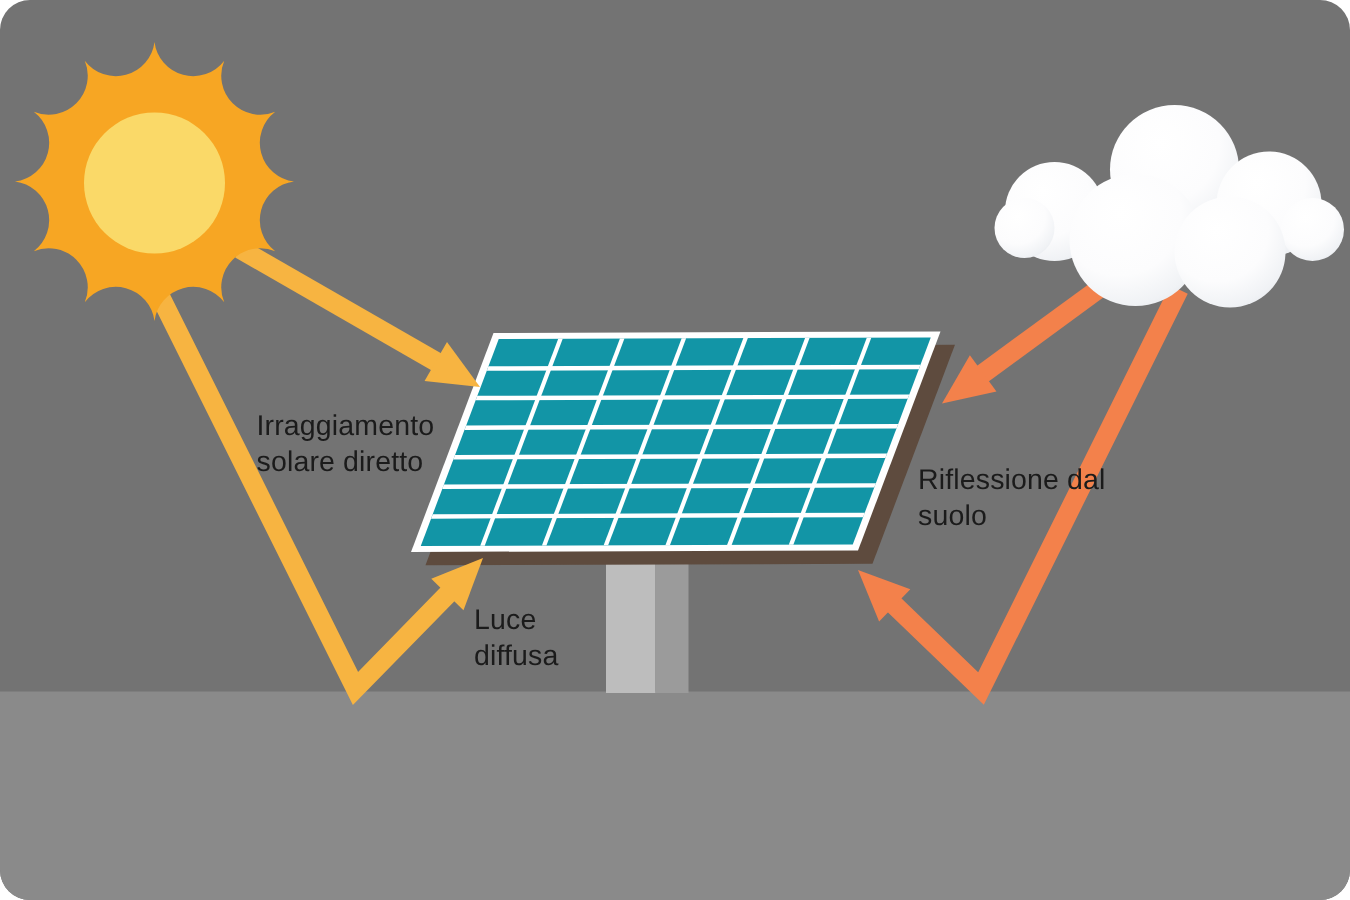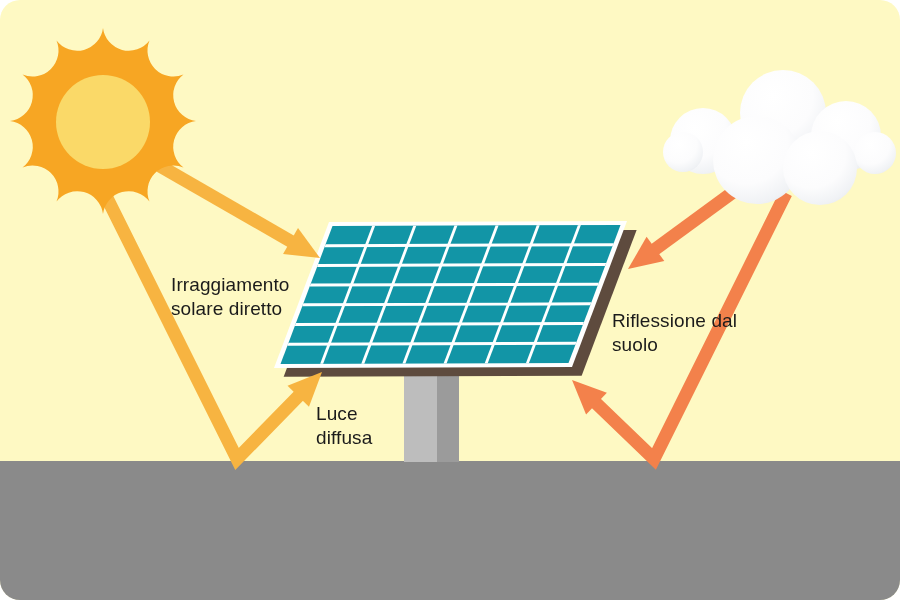--- a/index.html
+++ b/index.html
@@ -15,21 +15,21 @@
     position:absolute;
     font-size:19px;
     line-height:24px;
     letter-spacing:0.1px;
     font-weight:400;
   }
 </style>
 </head>
 <body>
 
-<div class="canvas" id="canvas" style="background: #fef9c3;">
+<div class="canvas" id="canvas" style="background: #737373;">
   <svg id="scene" width="900" height="600" viewBox="0 0 900 600">
       <defs>
         <radialGradient id="puff" cx="0.38" cy="0.3" r="0.85">
           <stop offset="0%" stop-color="#FFFFFF"></stop>
           <stop offset="55%" stop-color="#FCFCFD"></stop>
           <stop offset="82%" stop-color="#F0F2F5"></stop>
           <stop offset="100%" stop-color="#E1E4EA"></stop>
         </radialGradient>
       </defs>
       <rect x="0" y="461" width="900" height="139" fill="#8A8A8A"></rect>

